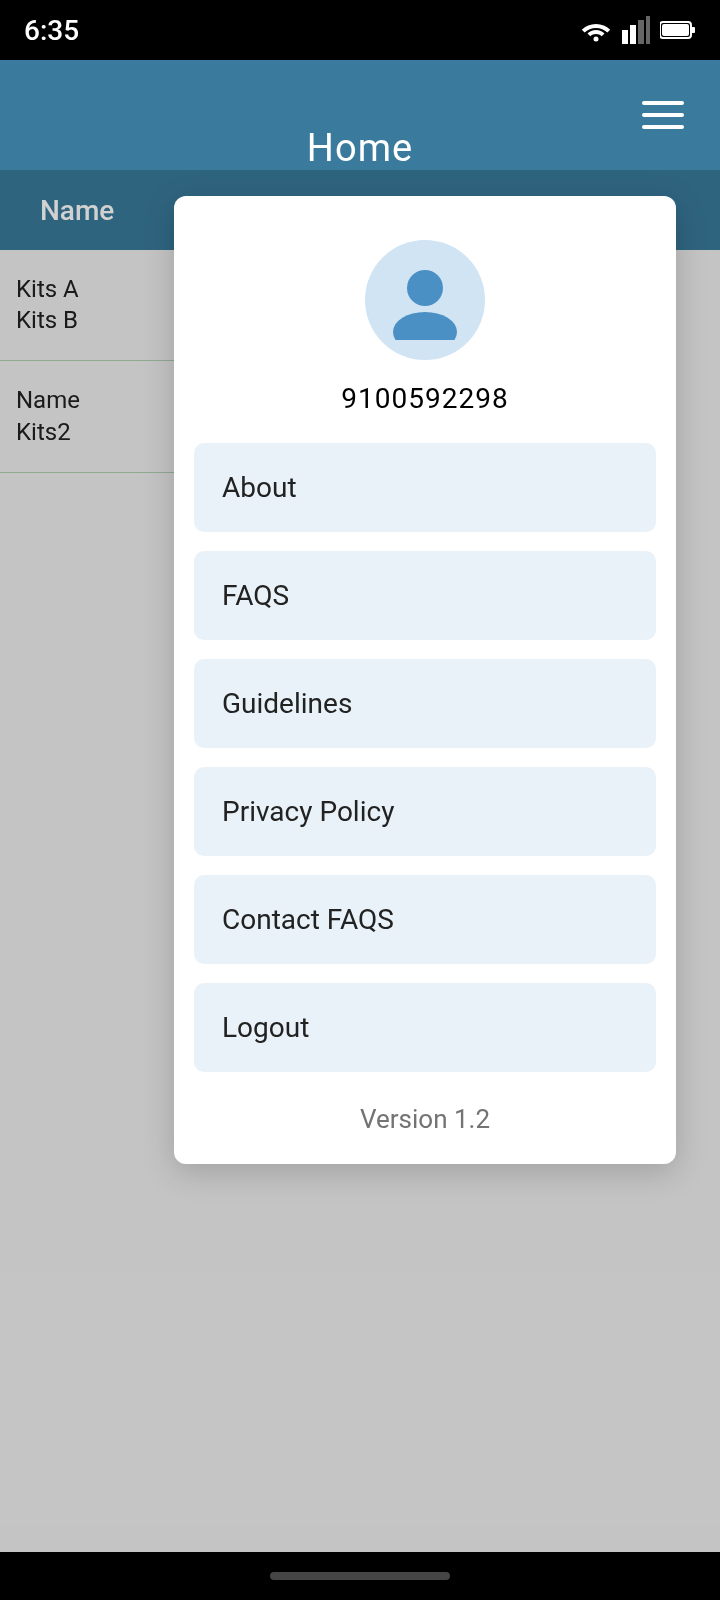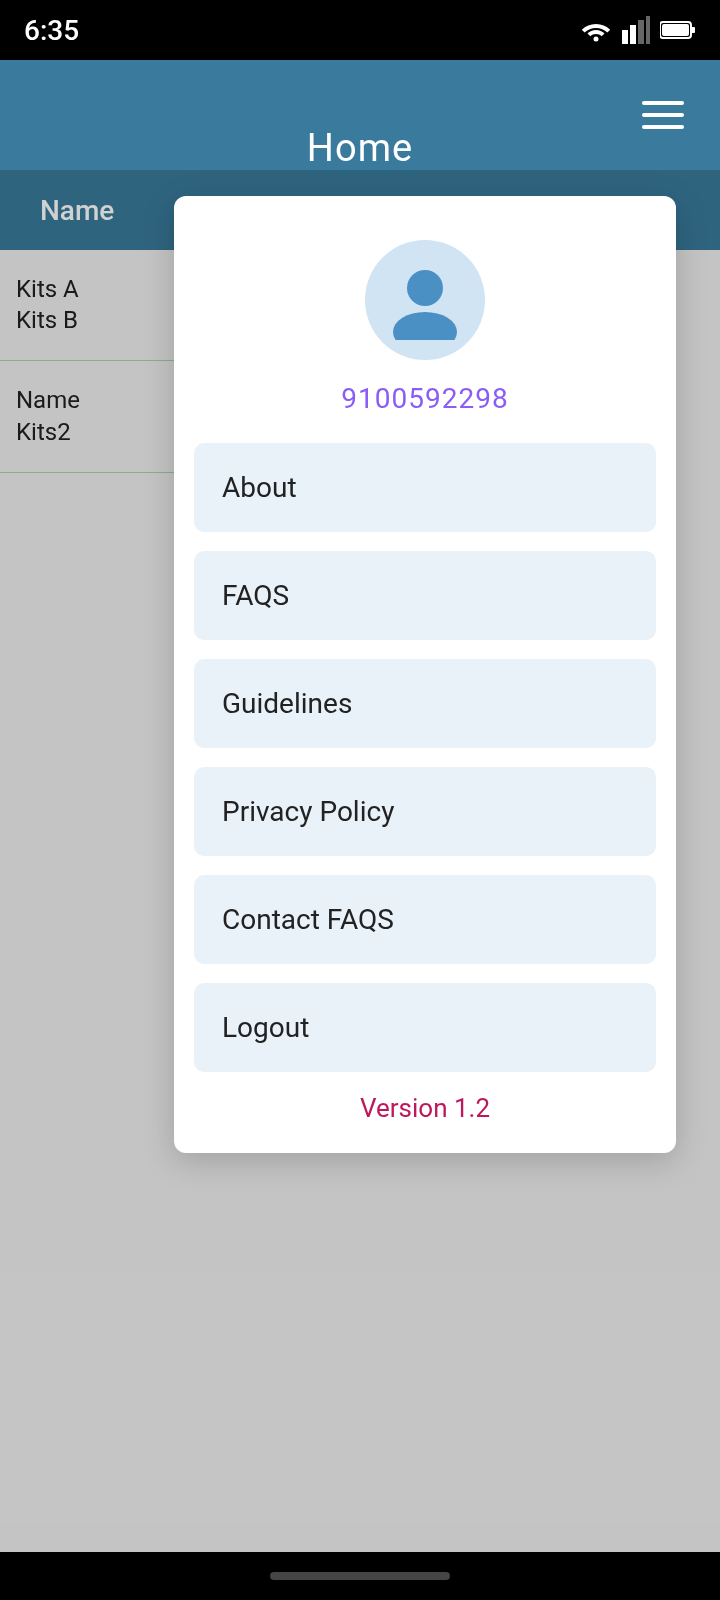--- a/index.html
+++ b/index.html
@@ -167,21 +167,21 @@
       border-radius: 50%;
       background: #d0e4f4;
       display: flex;
       align-items: center;
       justify-content: center;
       margin-bottom: 22px;
       overflow: hidden;
     }
     .avatar-phone {
       font-size: 28px;
-      color: #8b5cf6;
+      color: #000000;
       letter-spacing: 1px;
     }
 
     
     .menu-list {
       padding: 0 20px;
       display: flex;
       flex-direction: column;
       gap: 19px;
     }
@@ -195,22 +195,22 @@
       border: none;
       text-align: left;
       width: 100%;
       font-family: inherit;
     }
 
     
     .version-text {
       text-align: center;
       font-size: 26px;
-      color: #be185d;
-      margin-top: 21px;
+      color: #737373;
+      margin-top: 32px;
     }
 
     
     .bottom-bar {
       position: absolute;
       bottom: 0;
       left: 0;
       width: 100%;
       height: 48px;
       background: #000;

